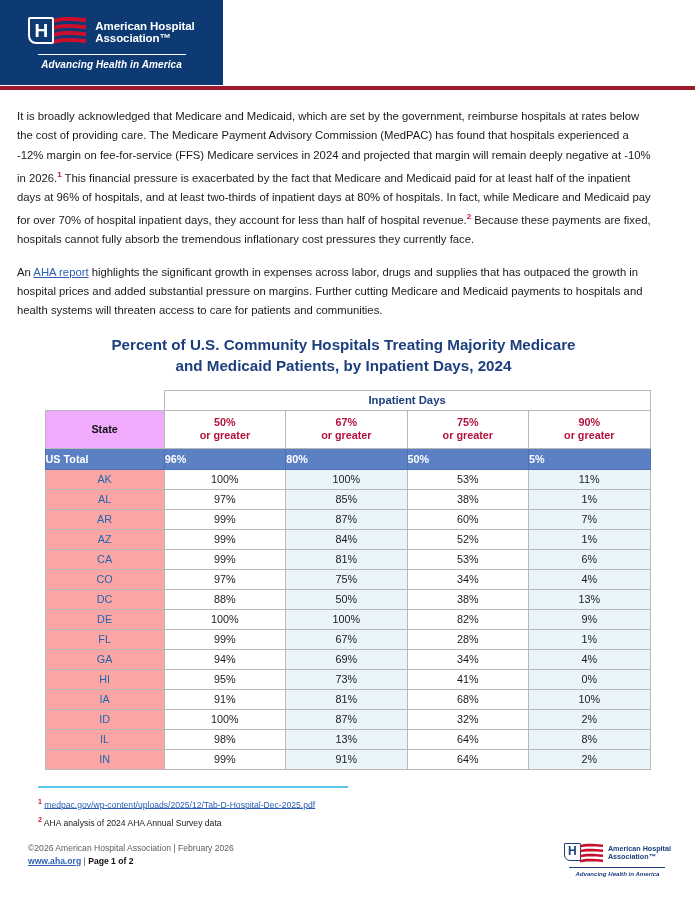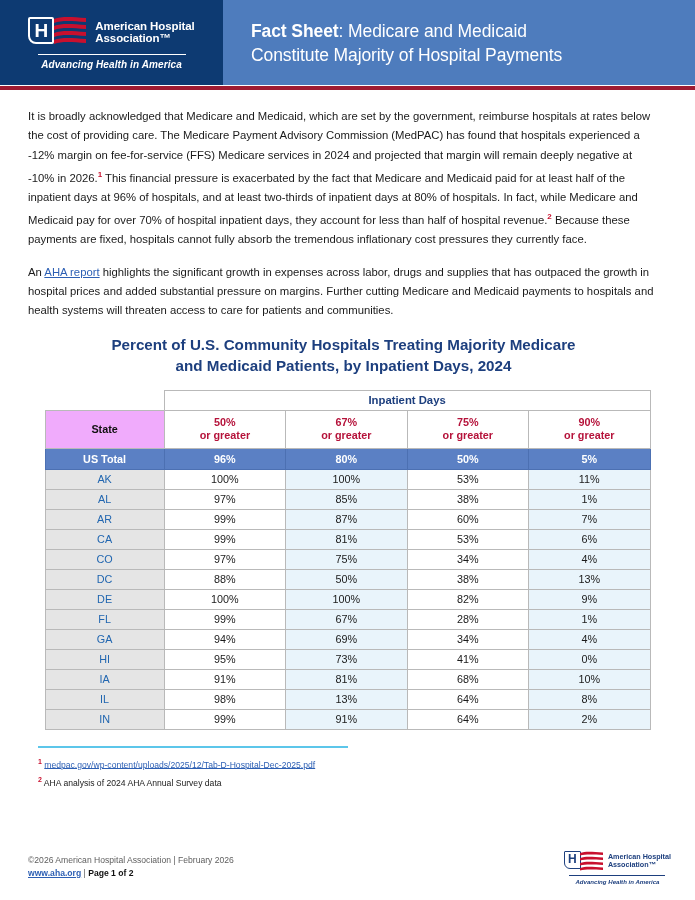--- a/index.html
+++ b/index.html
@@ -43,21 +43,21 @@
     flex: 1; background: #4e7cbd; height: 85px;
     display: flex; flex-direction: column; justify-content: center;
     padding-left: 28px;
   }
   .fs-line { color: #ffffff; font-size: 17.5px; line-height: 24px; letter-spacing: -0.1px; }
   .fs-bold { font-weight: bold; }
   .redbar { width: 695px; height: 4px; background: #9e1b32; }
   .redbar-thin { width: 695px; height: 1px; background: #ffffff; }
 
   
-  .content { padding: 17px 38px 0 28px; }
+  .content { padding: 17px 38px 0 17px; }
   p.body {
     font-size: 11.3px; line-height: 19.3px; color: #1a1a1a;
     text-align: left; margin-bottom: 13px;
   }
   sup.ref { color: #c8102e; font-size: 8px; font-weight: bold; vertical-align: super; }
   a.inline-link { color: #2c5fb4; text-decoration: underline; }
 
   
   .chart-title {
     text-align: center; color: #1d3f7e; font-weight: bold;
@@ -80,41 +80,41 @@
     color: #b5123a; font-weight: bold; font-size: 10.8px;
     line-height: 13px; text-align: center; background: #ffffff;
     height: 38px; padding: 2px 0;
   }
   th.statehead {
     color: #111111; font-weight: bold; font-size: 10.8px;
     text-align: center; background: #f0abfc;
   }
   tr.total td {
     background: #5b80c4; color: #ffffff; font-weight: bold;
-    font-size: 10.8px; text-align: center; height: 21px;
+    font-size: 10.8px; height: 21px;
     border-color: #4c70b2;
   }
   tr.row td { height: 20px; font-size: 10.8px; text-align: center; }
-  td.state { color: #2166b0; background: #e5e5e5; }
+  td.state { color: #2166b0; background: #fca5a5; }
   td.v { color: #1a1a1a; background: #ffffff; }
   td.v.tint { background: #e9f4fb; }
 
   
   .notes { padding: 0 38px; margin-top: 16px; }
   .note-rule { width: 310px; height: 2px; background: #5cc6ea; margin-bottom: 7px; }
   .note {
     font-size: 8.6px; color: #1a1a1a; line-height: 13px; margin-bottom: 2px;
   }
   .note sup { color: #c8102e; font-weight: bold; font-size: 7px; }
   .note a { color: #2c5fb4; text-decoration: underline; }
 
   
   .footer {
     position: absolute; left: 0; bottom: 0; width: 695px; height: 58px;
-    display: flex; align-items: center; justify-content: space-between;
+    display: flex; align-items: flex-start; justify-content: space-between;
     padding: 0 24px 8px 28px;
   }
   .f-copy { font-size: 8.6px; color: #5e5e5e; line-height: 13px; }
   .f-copy a { color: #2c5fb4; text-decoration: underline; font-weight: bold; }
   .f-page { color: #111111; font-weight: bold; }
   .flogo { display: flex; flex-direction: column; align-items: center; }
   .flogo-row { display: flex; align-items: center; gap: 4px; }
   .flogo-mark { position: relative; width: 40px; height: 22px; }
   .flogo-h {
     position: absolute; left: 0; top: 1px; width: 17px; height: 18px;
@@ -141,26 +141,20 @@
           <path d="M2 24 C10 21 20 22 34 23 L34 27 C20 26 10 25 2 28 Z" fill="#c8102e"></path>
         </svg>
       </div>
       <div>
         <div class="logo-txt">American Hospital</div>
         <div class="logo-txt">Association™</div>
       </div>
     </div>
     <div class="logo-rule"></div>
     <div class="logo-tag">Advancing Health in America</div>
-  </div>
-  <div class="header-right">
-    <div class="fs-line">
-      <span class="fs-bold">Fact Sheet</span><span>: Medicare and Medicaid</span>
-    </div>
-    <div class="fs-line">Constitute Majority of Hospital Payments</div>
   </div>
 </div>
 <div class="redbar-thin"></div>
 <div class="redbar"></div>
 
 <div class="content">
   <p class="body">
     <span>It is broadly acknowledged that Medicare and Medicaid, which are set by the government, reimburse hospitals at rates below the cost of providing care. The Medicare Payment Advisory Commission (MedPAC) has found that hospitals experienced a -12% margin on fee-for-service (FFS) Medicare services in 2024 and projected that margin will remain deeply negative at -10% in 2026.</span><sup class="ref">1</sup><span> This financial pressure is exacerbated by the fact that Medicare and Medicaid paid for at least half of the inpatient days at 96% of hospitals, and at least two-thirds of inpatient days at 80% of hospitals. In fact, while Medicare and Medicaid pay for over 70% of hospital inpatient days, they account for less than half of hospital revenue.</span><sup class="ref">2</sup><span> Because these payments are fixed, hospitals cannot fully absorb the tremendous inflationary cost pressures they currently face.</span>
   </p>
   <p class="body">
@@ -230,20 +224,27 @@
           <td class="v tint">1%</td>
         </tr>
         <tr class="row">
           <td class="state">AR</td>
           <td class="v">99%</td>
           <td class="v tint">87%</td>
           <td class="v">60%</td>
           <td class="v tint">7%</td>
         </tr>
         <tr class="row">
+          <td class="state">AZ</td>
+          <td class="v">99%</td>
+          <td class="v tint">84%</td>
+          <td class="v">52%</td>
+          <td class="v tint">1%</td>
+        </tr>
+        <tr class="row">
           <td class="state">CA</td>
           <td class="v">99%</td>
           <td class="v tint">81%</td>
           <td class="v">53%</td>
           <td class="v tint">6%</td>
         </tr>
         <tr class="row">
           <td class="state">CO</td>
           <td class="v">97%</td>
           <td class="v tint">75%</td>
@@ -284,20 +285,27 @@
           <td class="v tint">73%</td>
           <td class="v">41%</td>
           <td class="v tint">0%</td>
         </tr>
         <tr class="row">
           <td class="state">IA</td>
           <td class="v">91%</td>
           <td class="v tint">81%</td>
           <td class="v">68%</td>
           <td class="v tint">10%</td>
+        </tr>
+        <tr class="row">
+          <td class="state">ID</td>
+          <td class="v">100%</td>
+          <td class="v tint">87%</td>
+          <td class="v">32%</td>
+          <td class="v tint">2%</td>
         </tr>
         <tr class="row">
           <td class="state">IL</td>
           <td class="v">98%</td>
           <td class="v tint">13%</td>
           <td class="v">64%</td>
           <td class="v tint">8%</td>
         </tr>
         <tr class="row">
           <td class="state">IN</td>

